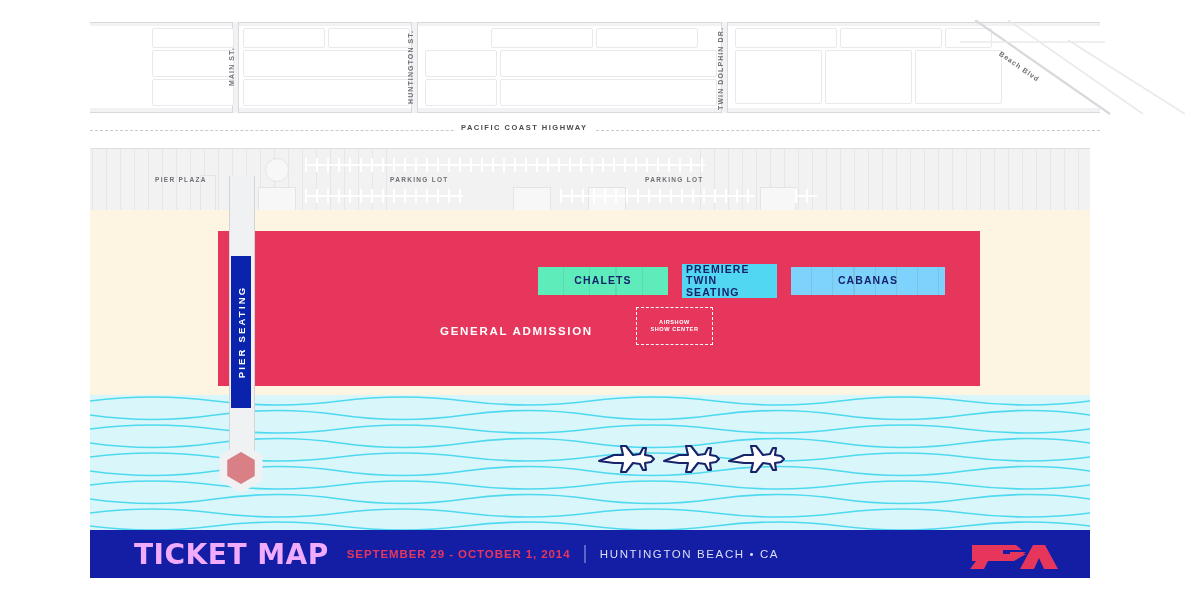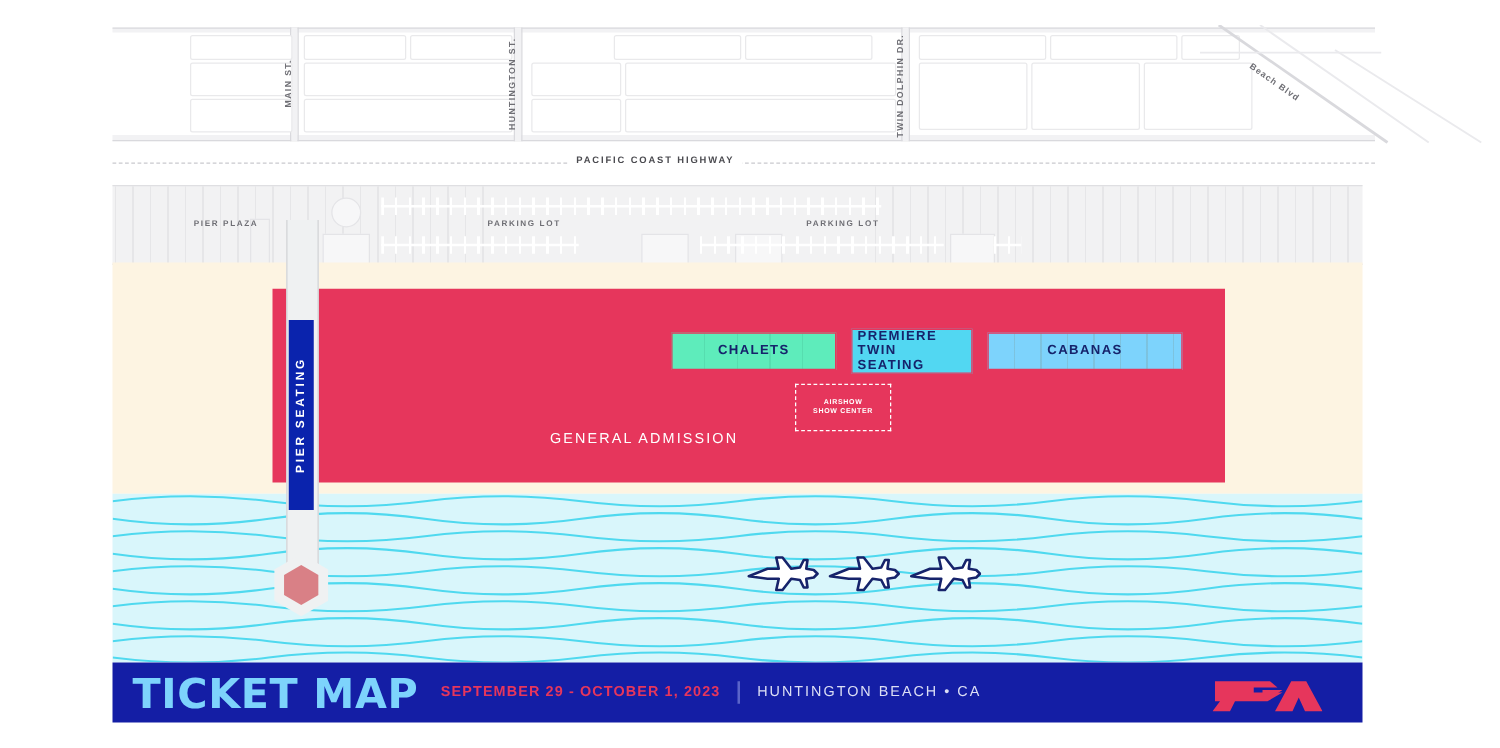--- a/index.html
+++ b/index.html
@@ -35,22 +35,22 @@
               white-space:nowrap;}
 
   
   .sand{position:absolute;left:90px;top:210px;width:1000px;height:185px;background:#fdf4e2;}
 
   
   .water{position:absolute;left:90px;top:395px;width:1000px;height:135px;background:#d9f6fb;overflow:hidden;}
 
   
   .ga{position:absolute;left:218px;top:231px;width:762px;height:155px;background:#e6365c;}
-  .ga-label{position:absolute;left:440px;top:325px;font-size:11.5px;font-weight:400;
-            letter-spacing:1.7px;color:#ffffff;white-space:nowrap;margin-top:20px;}
+  .ga-label{position:absolute;left:440px;top:325px;font-size:11.5px;font-weight:700;
+            letter-spacing:1.7px;color:#ffffff;white-space:nowrap;}
 
   
   .sblock{position:absolute;top:266px;height:30px;border:1.5px solid #e6365c;
           display:flex;align-items:center;justify-content:center;box-sizing:border-box;}
   .sblock .txt{position:relative;z-index:2;font-size:10.5px;font-weight:700;letter-spacing:1.1px;
                color:#16236b;text-align:left;line-height:11.5px;padding:0 4px;}
   .segs{position:absolute;left:0;top:0;right:0;bottom:0;z-index:1;}
   .chalets{left:537px;width:132px;background:#5eecbb;}
   .chalets .segs{background-image:repeating-linear-gradient(to right,transparent 0 25px,rgba(20,90,70,.10) 25px 26.2px);}
   .premiere{left:681px;width:97px;background:#52d7f2;height:36px;top:263px;}
@@ -74,21 +74,21 @@
   .hexsh{position:absolute;inset:0;clip-path:polygon(50% 0%,93% 25%,93% 75%,50% 100%,7% 75%,7% 25%);}
   .hex-a{background:#eff1f2;}
   .hex-b{left:9px;top:9px;width:32px;height:32px;background:#d98086;}
 
   
   .jets{position:absolute;left:595px;top:440px;width:190px;height:45px;}
 
   
   .footer{position:absolute;left:90px;top:530px;width:1000px;height:48px;background:#141ea5;
           display:flex;align-items:center;}
-  .ft-title{margin-left:16px;font-size:33px;font-weight:800;letter-spacing:.5px;color:#7dd3fc;
+  .ft-title{margin-left:44px;font-size:28px;font-weight:800;letter-spacing:.5px;color:#f0abfc;
             font-family:"DejaVu Sans",sans-serif;}
   .ft-dates{margin-left:18px;font-size:11.5px;font-weight:800;letter-spacing:.9px;color:#e6365c;white-space:nowrap;}
   .ft-div{margin-left:14px;width:1.4px;height:18px;background:#5a64c9;}
   .ft-loc{margin-left:14px;font-size:11.5px;letter-spacing:1.6px;color:#dcdff5;white-space:nowrap;}
   .ft-logo{position:absolute;right:32px;top:12px;}
 </style>
 </head>
 <body>
 
 <div id="stage">
@@ -230,21 +230,21 @@
         </g>
         <g transform="translate(132,4)">
           <path d="M2 17 L17 11 L26 11 L24 2 L29 2 L36 11 L43 10 L46 4 L49 4 L48 11 L54 12 L57 15 L54 18 L48 19 L49 26 L46 26 L43 20 L36 19 L29 28 L24 28 L26 19 L17 19 Z"></path>
         </g>
       </g>
     </svg>
   </div>
 
   <div class="footer">
     <span class="ft-title">TICKET MAP</span>
-    <span class="ft-dates">SEPTEMBER 29 - OCTOBER 1, 2023</span>
+    <span class="ft-dates">SEPTEMBER 29 - OCTOBER 1, 2014</span>
     <span class="ft-div"></span>
     <span class="ft-loc">HUNTINGTON BEACH • CA</span>
     <span class="ft-logo">
       <svg width="88" height="30" viewBox="0 0 88 30">
         <g fill="#e6365c">
           <path d="M2 3 L46 3 L52 8 L33 8 L33 12 L56 12 L44 19 L18 19 L14 27 L0 27 L6 19 L2 19 Z"></path>
           <path d="M40 10 L56 10 L50 14 L40 14 Z"></path>
           <path d="M63 3 L75 3 L88 27 L74 27 L69 16 L64 27 L50 27 Z"></path>
         </g>
       </svg>

